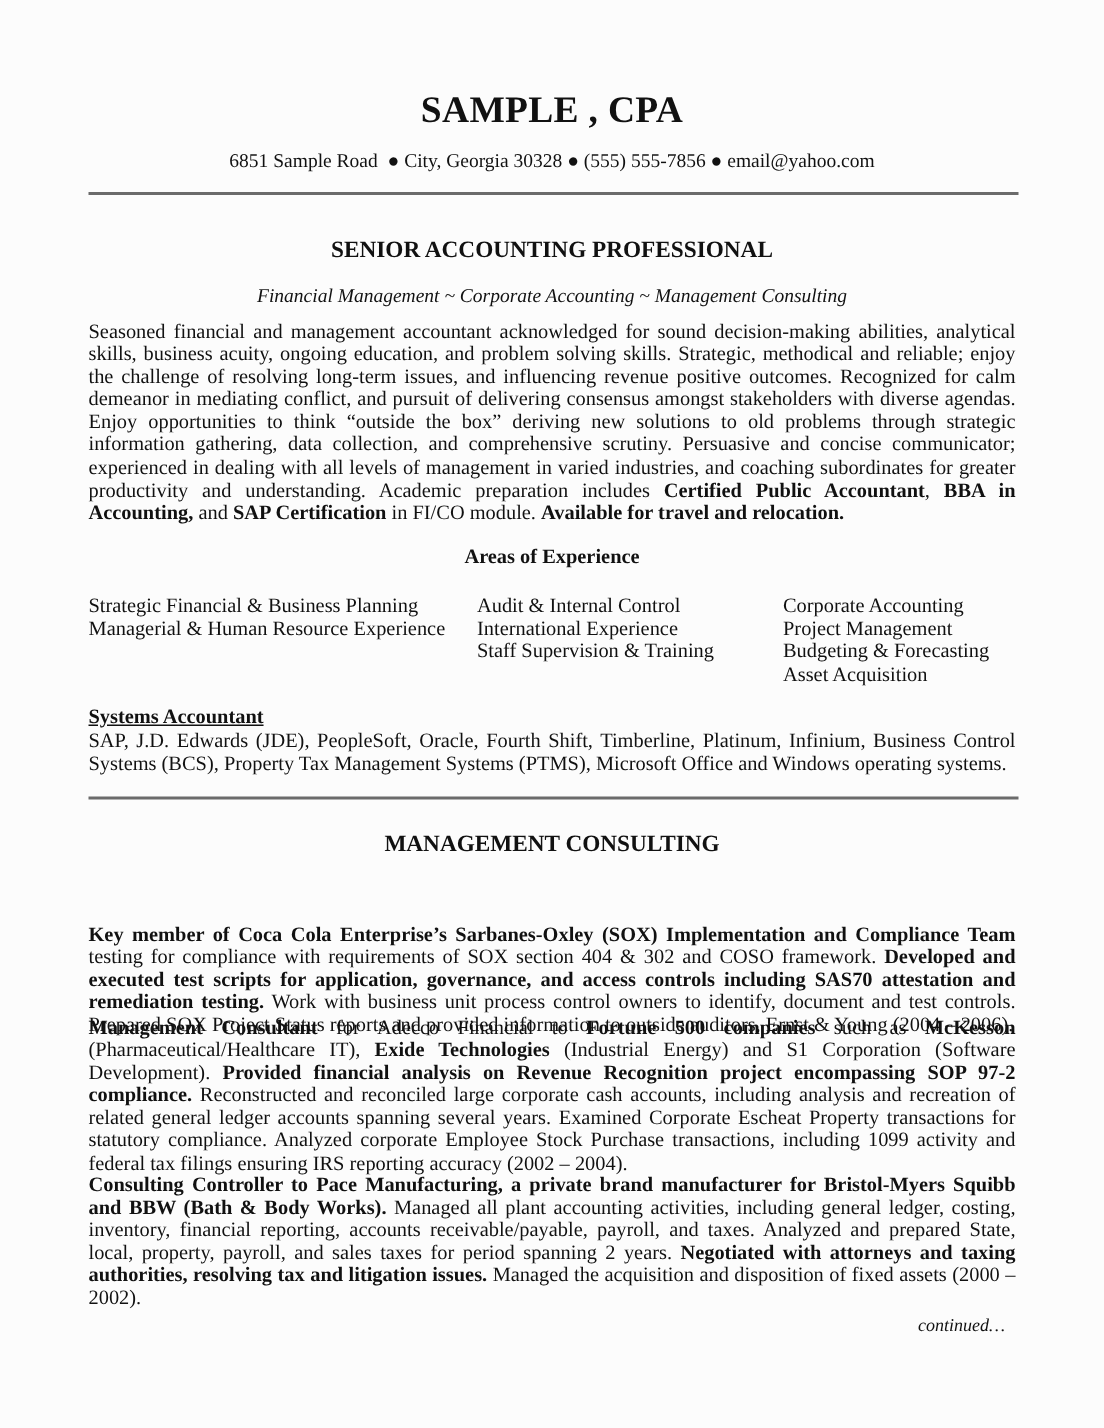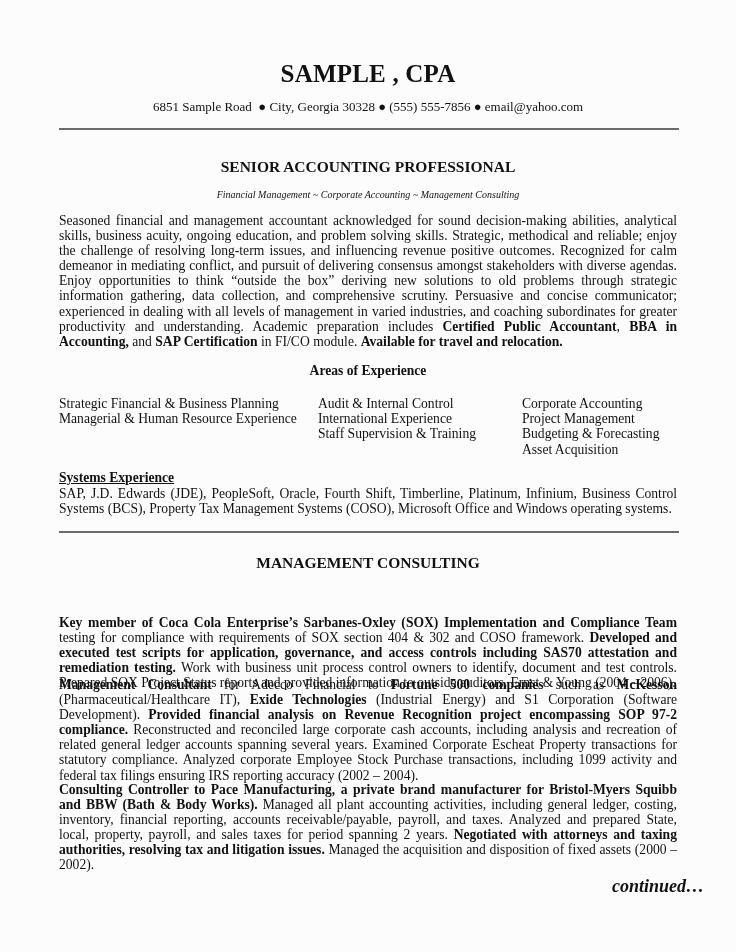--- a/index.html
+++ b/index.html
@@ -26,21 +26,21 @@
     .rule.r1 { top: 128px; }
     .rule.r2 { top: 531px; }
     .h-section {
       position: absolute; left: 0; width: 618px; text-align: center;
       font-weight: bold; font-size: 15.5px;
     }
     .h1 { top: 158px; }
     .h2 { top: 554px; }
     .tagline {
       position: absolute; left: 0; top: 189px; width: 618px;
-      text-align: center; font-style: italic; font-size: 10px;
+      text-align: center; font-style: italic; font-size: 13px;
     }
     .para {
       position: absolute; left: 0; width: 618px;
       font-size: 13.6px; line-height: 15.1px; text-align: justify;
     }
     .summary { top: 213px; }
     .areas-title {
       position: absolute; left: 0; top: 363px; width: 618px;
       text-align: center; font-weight: bold; font-size: 13.6px;
     }
@@ -54,21 +54,21 @@
       position: absolute; left: 0; top: 470px;
       font-weight: bold; font-size: 13.6px; text-decoration: underline;
     }
     .sys { top: 486px; }
     .job1 { top: 596px; margin-top: 19px; }
     .job2 { top: 677px; }
     .job3 { top: 782px; }
     b { font-weight: bold; }
     .continued {
       position: absolute; left: 612px; top: 876px;
-      font-style: italic; font-size: 18px; font-weight: bold;
+      font-style: italic; font-size: 12px;
     }
   </style>
 </head>
 <body>
 
 <div class="page">
   <div class="name">SAMPLE , CPA</div>
   <div class="contact" style="white-space: pre;">6851 Sample Road  ● City, Georgia 30328 ● (555) 555-7856 ● email@yahoo.com</div>
   <div class="rule r1"></div>
 
@@ -89,22 +89,22 @@
       <div>Staff Supervision &amp; Training</div>
     </div>
     <div class="col">
       <div>Corporate Accounting</div>
       <div>Project Management</div>
       <div>Budgeting &amp; Forecasting</div>
       <div>Asset Acquisition</div>
     </div>
   </div>
 
-  <div class="sys-title">Systems Experience</div>
-  <div class="para sys">SAP, J.D. Edwards (JDE), PeopleSoft, Oracle, Fourth Shift, Timberline, Platinum, Infinium, Business Control Systems (BCS), Property Tax Management Systems (COSO), Microsoft Office and Windows operating systems.</div>
+  <div class="sys-title">Systems Accountant</div>
+  <div class="para sys">SAP, J.D. Edwards (JDE), PeopleSoft, Oracle, Fourth Shift, Timberline, Platinum, Infinium, Business Control Systems (BCS), Property Tax Management Systems (PTMS), Microsoft Office and Windows operating systems.</div>
 
   <div class="rule r2"></div>
 
   <div class="h-section h2">MANAGEMENT CONSULTING</div>
 
   <div class="para job1"><b>Key member of Coca Cola Enterprise’s Sarbanes-Oxley (SOX) Implementation and Compliance Team</b><span> testing for compliance with requirements of SOX section 404 &amp; 302 and COSO framework. </span><b>Developed and executed test scripts for application, governance, and access controls including SAS70 attestation and remediation testing.</b><span> Work with business unit process control owners to identify, document and test controls. Prepared SOX Project Status reports and provided information to outside auditors, Ernst &amp; Young (2004 – 2006).</span></div>
 
   <div class="para job2"><b>Management Consultant</b><span> for Adecco Financial to </span><b>Fortune 500 companies</b><span> such as </span><b>McKesson</b><span> (Pharmaceutical/Healthcare IT), </span><b>Exide Technologies</b><span> (Industrial Energy) and S1 Corporation (Software Development). </span><b>Provided financial analysis on Revenue Recognition project encompassing SOP 97-2 compliance.</b><span> Reconstructed and reconciled large corporate cash accounts, including analysis and recreation of related general ledger accounts spanning several years. Examined Corporate Escheat Property transactions for statutory compliance. Analyzed corporate Employee Stock Purchase transactions, including 1099 activity and federal tax filings ensuring IRS reporting accuracy (2002 – 2004).</span></div>
 
   <div class="para job3"><b>Consulting Controller to Pace Manufacturing, a private brand manufacturer for Bristol-Myers Squibb and BBW (Bath &amp; Body Works).</b><span> Managed all plant accounting activities, including general ledger, costing, inventory, financial reporting, accounts receivable/payable, payroll, and taxes. Analyzed and prepared State, local, property, payroll, and sales taxes for period spanning 2 years. </span><b>Negotiated with attorneys and taxing authorities, resolving tax and litigation issues.</b><span> Managed the acquisition and disposition of fixed assets (2000 – 2002).</span></div>

